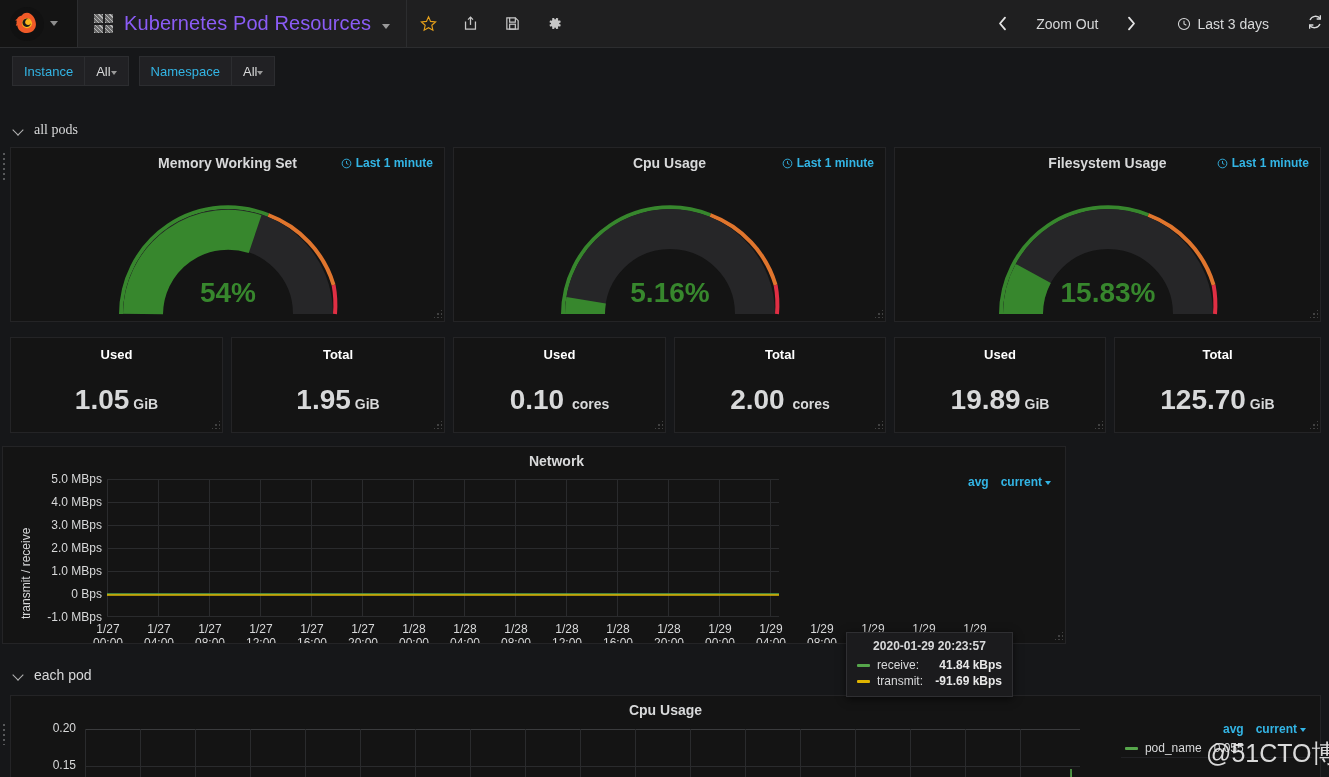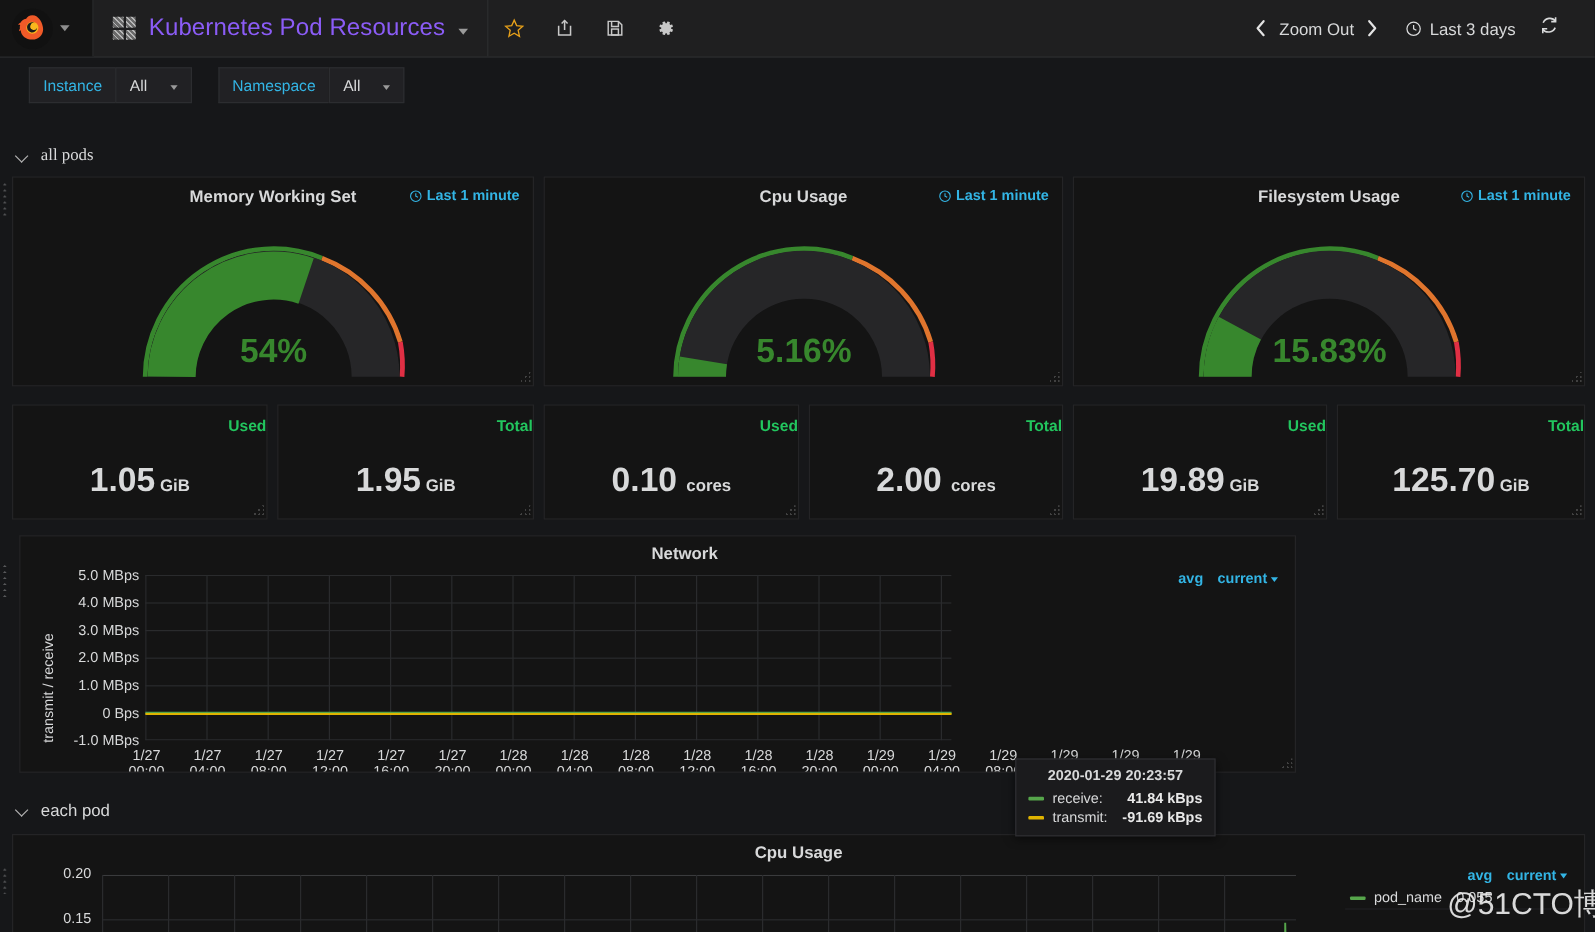--- a/index.html
+++ b/index.html
@@ -58,49 +58,49 @@
     border-top: 5px solid #9a9a9a;
   }
   .icon-btn {
     display: flex; align-items: center; justify-content: center;
     width: 42px; cursor: pointer; color: #b5b5b5;
   }
   .icon-btn svg { width: 17px; height: 17px; }
   .star-btn svg { fill: none; stroke: #e6a01a; stroke-width: 1.6px; }
   .topnav-right {
     margin-left: auto; display: flex; align-items: center;
-    gap: 0; padding-right: 30px;
+    gap: 18px; padding-right: 6px;
   }
   .nav-arrow {
     padding: 0 10px; color: #d8d9da; cursor: pointer;
     font-size: 15px; display: flex; align-items: center;
   }
   .nav-arrow svg { width: 11px; height: 15px; }
   .zoomout-label { font-size: 14px; color: #d8d9da; cursor: pointer; }
   .timepicker {
     display: flex; align-items: center; gap: 6px;
     margin-left: 12px; font-size: 14px; color: #d8d9da; cursor: pointer;
   }
   .timepicker svg { width: 14px; height: 14px; }
   .refresh-btn { margin-left: 20px; cursor: pointer; color: #d8d9da; }
   .refresh-btn svg { width: 16px; height: 16px; }
 
   
   .varbar {
     height: 46px; display: flex; align-items: center;
     padding: 0 0 0 12px; gap: 10px;
   }
-  .var-group { display: flex; margin-left: 12px; }
+  .var-group { display: flex; }
   .var-label, .var-value {
     background: #212124; border: 1px solid #2c2d30;
     height: 30px; display: flex; align-items: center;
     padding: 0 11px; font-size: 13px;
   }
   .var-label { color: #33b5e5; border-right: none; }
-  .var-value { color: #d8d9da; gap: 19px; cursor: pointer; }
+  .var-value { color: #d8d9da; gap: 0; cursor: pointer; }
   .var-value .vc {
     width: 0; height: 0; margin-top: 3px;
     border-left: 3.5px solid transparent; border-right: 3.5px solid transparent;
     border-top: 4.5px solid #9a9a9a;
   }
 
   
   .row-header {
     display: flex; align-items: center; gap: 9px;
     padding: 6px 0 6px 14px; font-size: 14px; color: #d8d9da;
@@ -148,22 +148,22 @@
     position: absolute; left: 0; right: 0; top: 26px; bottom: 0;
     display: flex; align-items: flex-start; justify-content: center;
   }
   .gauge-wrap svg { display: block; overflow: visible; }
   .gauge-value {
     font-weight: bold; fill: #37872d;
   }
 
   
   .stat-title {
-    text-align: right; font-size: 13px; font-weight: bold;
-    color: #22c55e; padding-top: 9px;
+    text-align: center; font-size: 13px; font-weight: bold;
+    color: #ffffff; padding-top: 9px;
   }
   .stat-value {
     position: absolute; left: 0; right: 0; top: 46px;
     text-align: center; font-size: 28px; font-weight: bold; color: #d8d9da;
   }
   .stat-unit { font-size: 14px; font-weight: bold; }
 
   
   .graph-title {
     text-align: center; font-size: 14px; font-weight: bold; color: #d8d9da;
@@ -452,21 +452,21 @@
 </div>
 <div class="panel" style="left:1114px; top:337px; width:207px; height:96px;">
   <div class="stat-title">Total</div>
   <div class="stat-value">
     <span>125.70</span><span class="stat-unit"> GiB</span>
   </div>
   <span class="panel-corner"></span>
 </div>
 
 <div class="drag-handle" style="left:2px; top:470px; height:28px;"></div>
-<div class="panel" style="left:16px; top:446px; width:1064px; height:198px;padding-left:45px;">
+<div class="panel" style="left:2px; top:446px; width:1064px; height:198px;padding-left:45px;">
   <div class="graph-title">Network</div>
 
   <div class="yaxis-label" style="left:16px; top:172px;">transmit / receive</div>
 
   <div class="ytick" style="top:25px;  width:85px; left:14px;text-align:right;">5.0 MBps</div>
   <div class="ytick" style="top:48px;  width:85px; left:14px;">4.0 MBps</div>
   <div class="ytick" style="top:71px;  width:85px; left:14px;">3.0 MBps</div>
   <div class="ytick" style="top:94px;  width:85px; left:14px;">2.0 MBps</div>
   <div class="ytick" style="top:117px; width:85px; left:14px;">1.0 MBps</div>
   <div class="ytick" style="top:140px; width:85px; left:14px;">0 Bps</div>

